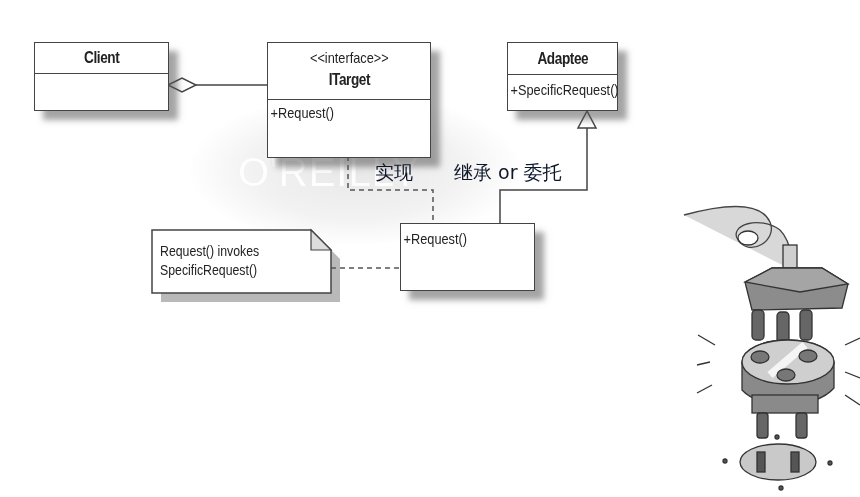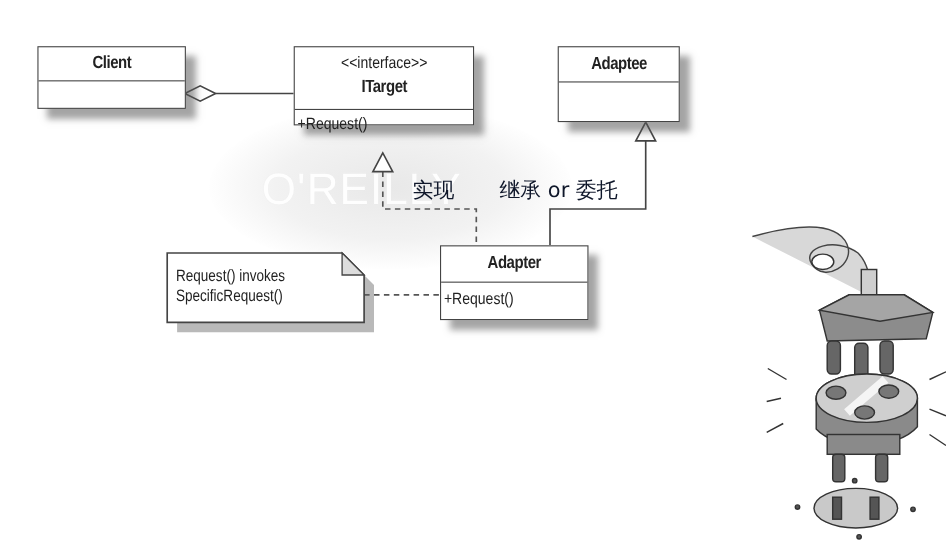--- a/index.html
+++ b/index.html
@@ -78,46 +78,46 @@
     <ellipse cx="778" cy="462" rx="38" ry="18" fill="#c9c9c9"></ellipse>
     <rect x="757" y="452" width="8" height="20" fill="#555"></rect>
     <rect x="791" y="452" width="8" height="20" fill="#555"></rect>
     <circle cx="777" cy="437" r="2" fill="#555"></circle>
     <circle cx="725" cy="461" r="2" fill="#555"></circle>
     <circle cx="830" cy="463" r="2" fill="#555"></circle>
     <circle cx="781" cy="488" r="2" fill="#555"></circle>
   </g>
 </svg>
 
-<div class="box" style="left:34px;top:42px;width:135px;height:57px;">
+<div class="box" style="left:34px;top:42px;width:135px;height:69px;">
   <div class="head" style="height:31px;line-height:30px;">
     <span class="title">Client</span>
   </div>
 </div>
 
-<div class="box" style="left:267px;top:42px;width:164px;height:72px;">
+<div class="box" style="left:267px;top:42px;width:164px;height:116px;">
   <div class="head" style="height:57px;padding-top:4px;line-height:22px;">
     <div><span class="stereo">&lt;&lt;interface&gt;&gt;</span></div>
     <div><span class="title">ITarget</span></div>
   </div>
   <div style="line-height:26px;">
     <span class="op">+Request()</span>
   </div>
 </div>
 
 <div class="box" style="left:507px;top:42px;width:111px;height:69px;">
   <div class="head" style="height:32px;line-height:31px;">
     <span class="title">Adaptee</span>
   </div>
+  <div style="line-height:30px;">
+    <span class="op">+SpecificRequest()</span>
+  </div>
 </div>
 
 <div class="box" style="left:400px;top:223px;width:135px;height:68px;">
-  <div class="head" style="height:33px;line-height:32px;">
-    <span class="title">Adapter</span>
-  </div>
   <div style="line-height:30px;">
     <span class="op">+Request()</span>
   </div>
 </div>
 
 <div class="note-text">
   <div>Request() invokes</div>
   <div>SpecificRequest()</div>
 </div>
 

